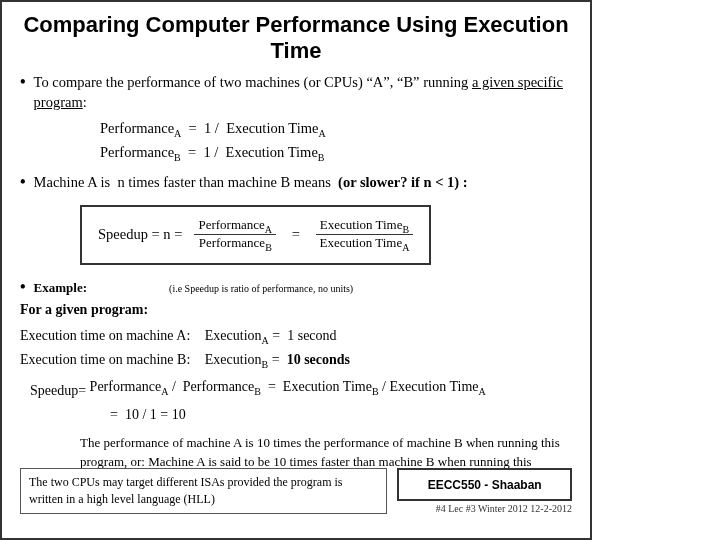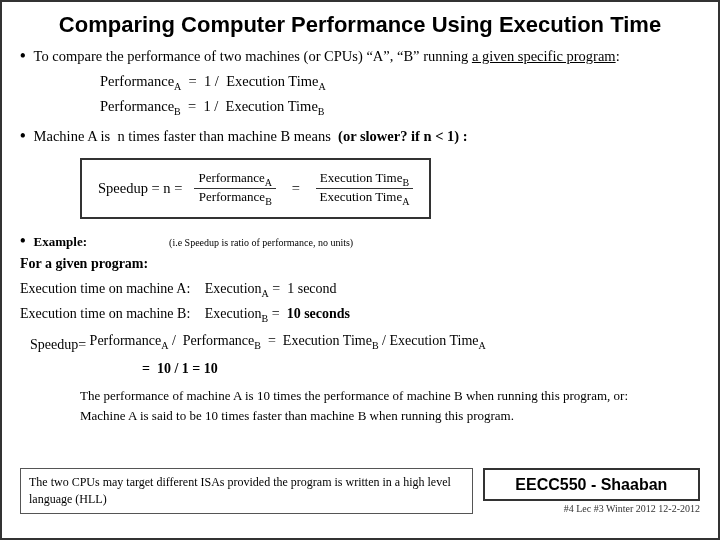--- a/index.html
+++ b/index.html
@@ -5,21 +5,21 @@
     * { margin: 0; padding: 0; box-sizing: border-box; }
     body {
       width: 720px;
       height: 540px;
       background: #fff;
       font-family: 'Times New Roman', Times, serif;
       font-size: 14px;
       overflow: hidden;
     }
     .slide {
-      width: 720px;
+      width: 592px;
       height: 540px;
       background: #fff;
       border: 2px solid #333;
       padding: 10px 18px;
       position: relative;
     }
     h1 {
       font-size: 22px;
       font-weight: bold;
       text-align: center;
@@ -127,21 +127,21 @@
       border: 1.5px solid #555;
       padding: 5px 8px;
       font-size: 12px;
       line-height: 1.4;
       flex: 2;
       background: #fff;
     }
     .bottom-badge {
       border: 2px solid #333;
       padding: 5px 10px;
-      font-size: 16px;
+      font-size: 12px;
       font-weight: bold;
       font-family: Arial, sans-serif;
       display: flex;
       align-items: center;
       justify-content: center;
       flex: 1;
       background: #fff;
     }
     .slide-meta {
       font-size: 10px;
@@ -217,21 +217,21 @@
       </div>
       <div class="exec-line">
         <span>Execution time on machine B: &nbsp;&nbsp;</span>
         <span>Execution<sub>B</sub> = &nbsp;<strong>10 seconds</strong></span>
       </div>
     </div>
     <div class="speedup-line">
       <span style="font-size:14px; vertical-align:sub; ">Speedup=</span>
       <span> Performance<sub>A</sub> / &nbsp;Performance<sub>B</sub> &nbsp;= &nbsp;Execution Time<sub>B</sub> / Execution Time<sub>A</sub></span>
       <br>
-      <span style="margin-left:112px;font-weight:bold;">= &nbsp;10 / 1 = 10</span>
+      <span style="margin-left:80px;">= &nbsp;10 / 1 = 10</span>
     </div>
   </div>
 
   <div class="perf-text-block">
     <span>The performance of machine A  is 10 times the performance of machine B when running this program, or:  Machine A is said to be 10 times faster than machine B when running this program.</span>
   </div>
 
   <div class="bottom-bar">
     <div class="bottom-note">
       <span>The two CPUs may target different ISAs  provided the program is written in a high level language (HLL)</span>

